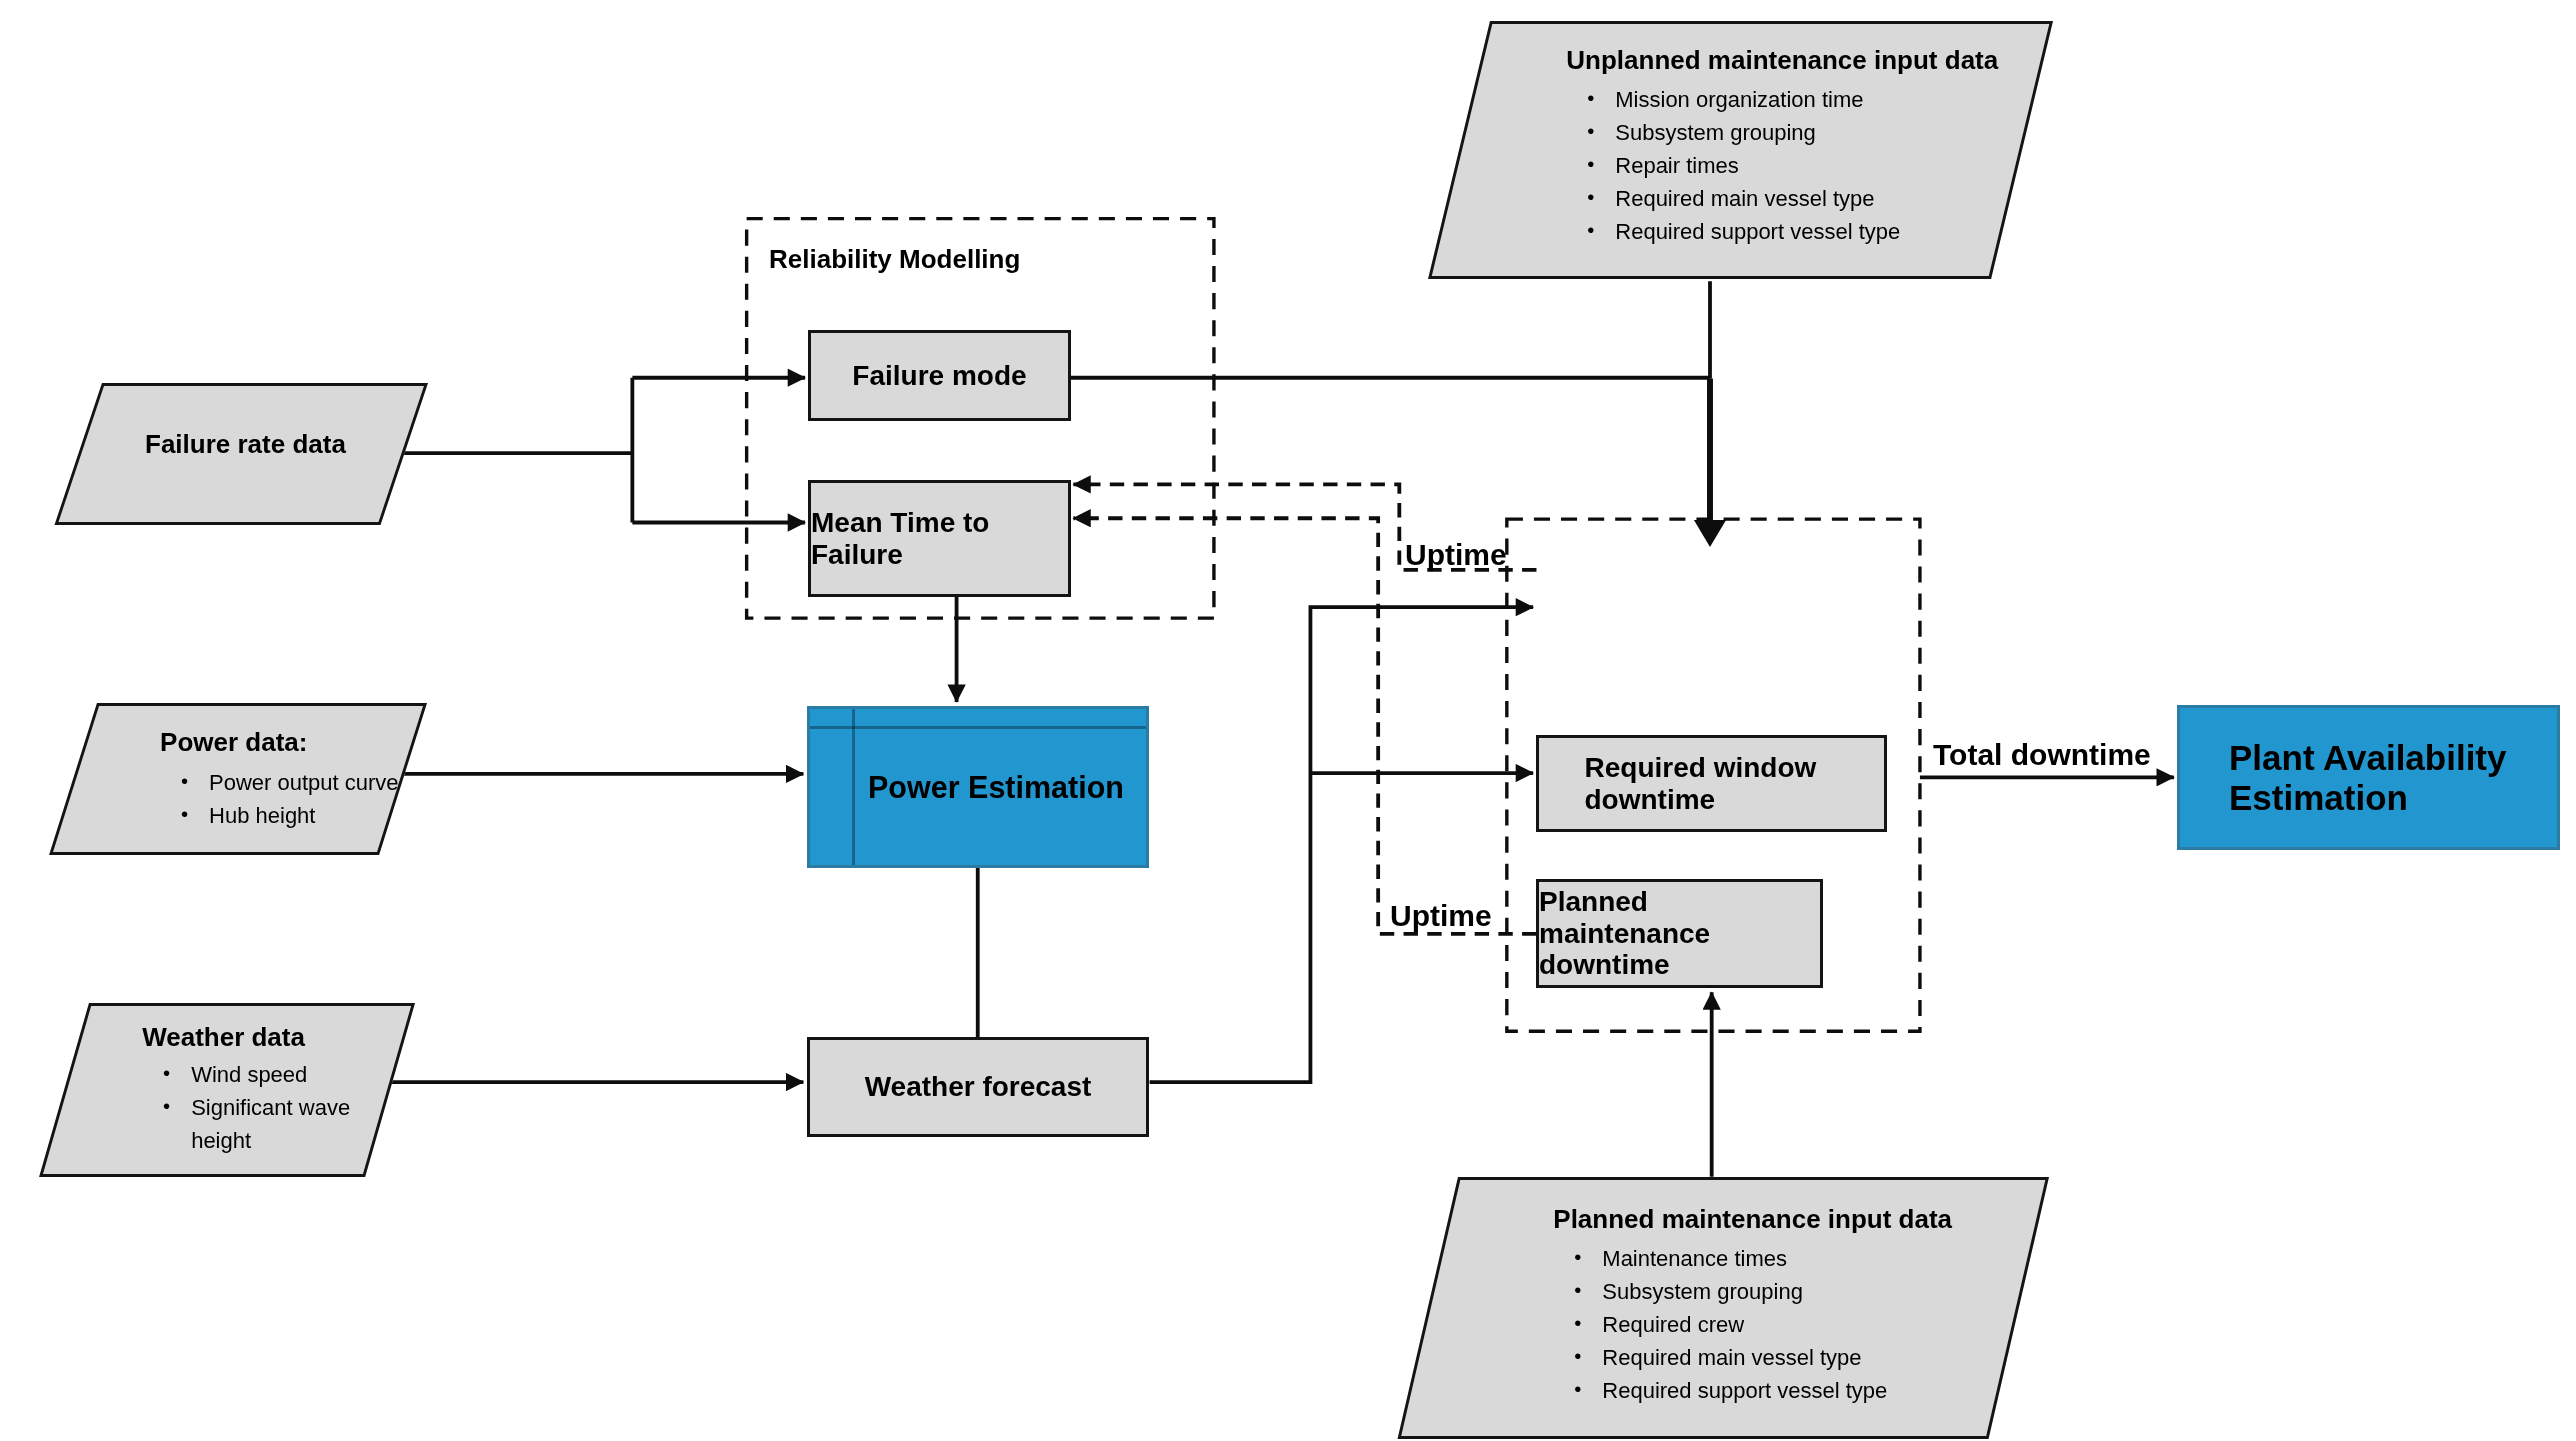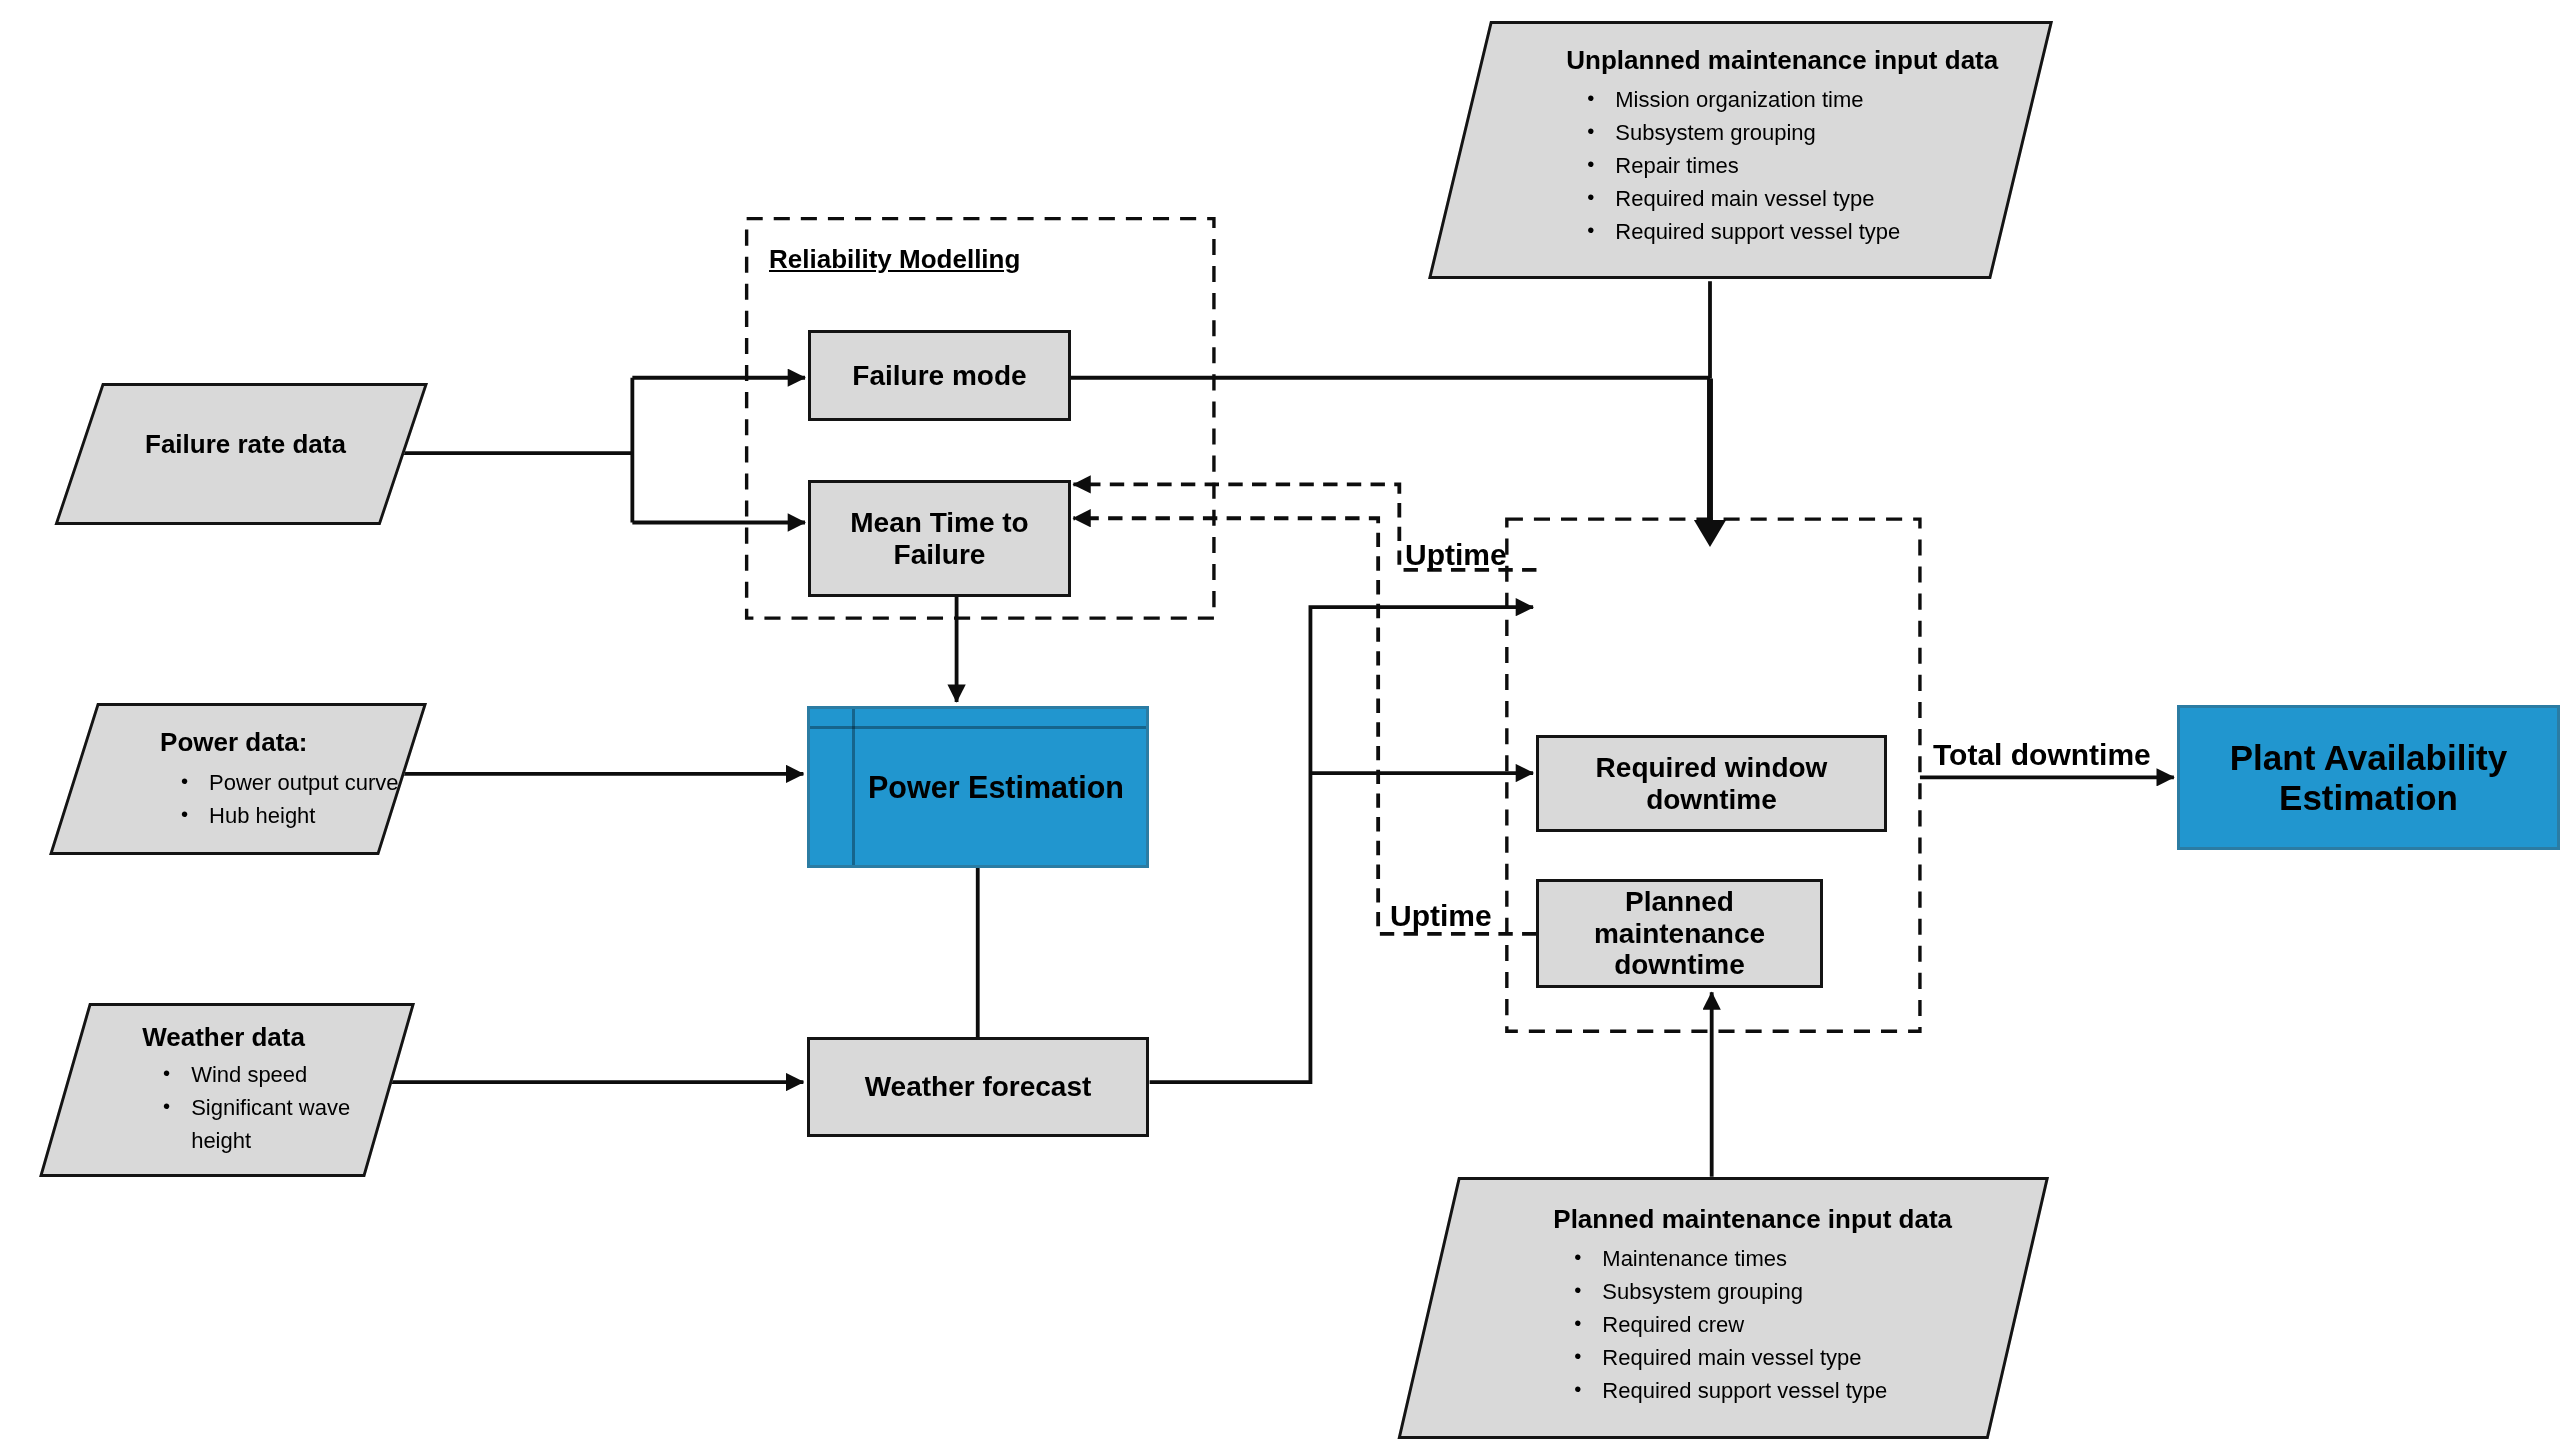--- a/index.html
+++ b/index.html
@@ -5,21 +5,21 @@
   html,body{margin:0;padding:0;background:#ffffff;}
   body{width:2576px;height:1442px;position:relative;overflow:hidden;
        font-family:"Liberation Sans",sans-serif;color:#000;}
   #stage{position:absolute;left:0;top:0;width:2576px;height:1442px;}
   #wires{position:absolute;left:0;top:0;z-index:1;}
 
   
   .node{position:absolute;z-index:2;box-sizing:border-box;
         background:#d9d9d9;border:3.4px solid #141414;
         display:flex;align-items:center;justify-content:center;
-        text-align:center;font-weight:bold;font-size:28px;line-height:1.12;}
+        font-weight:bold;font-size:28px;line-height:1.12;}
   .node .lbl{display:block;}
   .blue{background:#2196cf;border-color:#2b7ca3;}
 
   
   .gridbox .hline{position:absolute;left:0;right:0;top:17px;height:2.5px;background:rgba(0,0,0,0.32);}
   .gridbox .vline{position:absolute;top:0;bottom:0;left:42px;width:2.5px;background:rgba(0,0,0,0.32);}
 
   
   .par{position:absolute;z-index:2;box-sizing:border-box;
        background:#d9d9d9;border:3.4px solid #141414;
@@ -27,21 +27,21 @@
   .par-inner{transform:skewX(var(--sk));transform-origin:top left;
              width:100%;height:100%;box-sizing:border-box;}
   .par-title{font-weight:bold;font-size:26px;line-height:1.15;}
   .bullets{margin-top:8.5px;}
   .bullet{display:flex;font-size:22px;font-weight:normal;line-height:1.5;}
   .bullet .dot{width:49px;text-align:center;flex:0 0 49px;font-size:20.3px;}
   .bullet .btxt{display:block;}
 
   
   .flabel{position:absolute;z-index:3;font-weight:bold;font-size:30px;white-space:nowrap;background:transparent;}
-  .rm-title{position:absolute;z-index:3;font-weight:bold;font-size:26px;white-space:nowrap;text-decoration:underline;}
+  .rm-title{position:absolute;z-index:3;font-weight:bold;font-size:26px;white-space:nowrap;}
 </style>
 </head>
 <body>
 
 <div id="stage">
 
   <svg id="wires" width="2576" height="1442" viewBox="0 0 3043 1703">
     <defs>
       <marker id="ah" viewBox="0 0 10 10" refX="9.5" refY="5" markerWidth="5.6" markerHeight="4.8" orient="auto-start-reverse" markerUnits="strokeWidth">
         <path d="M0 0 L10 5 L0 10 Z" fill="#0d0d0d"></path>

